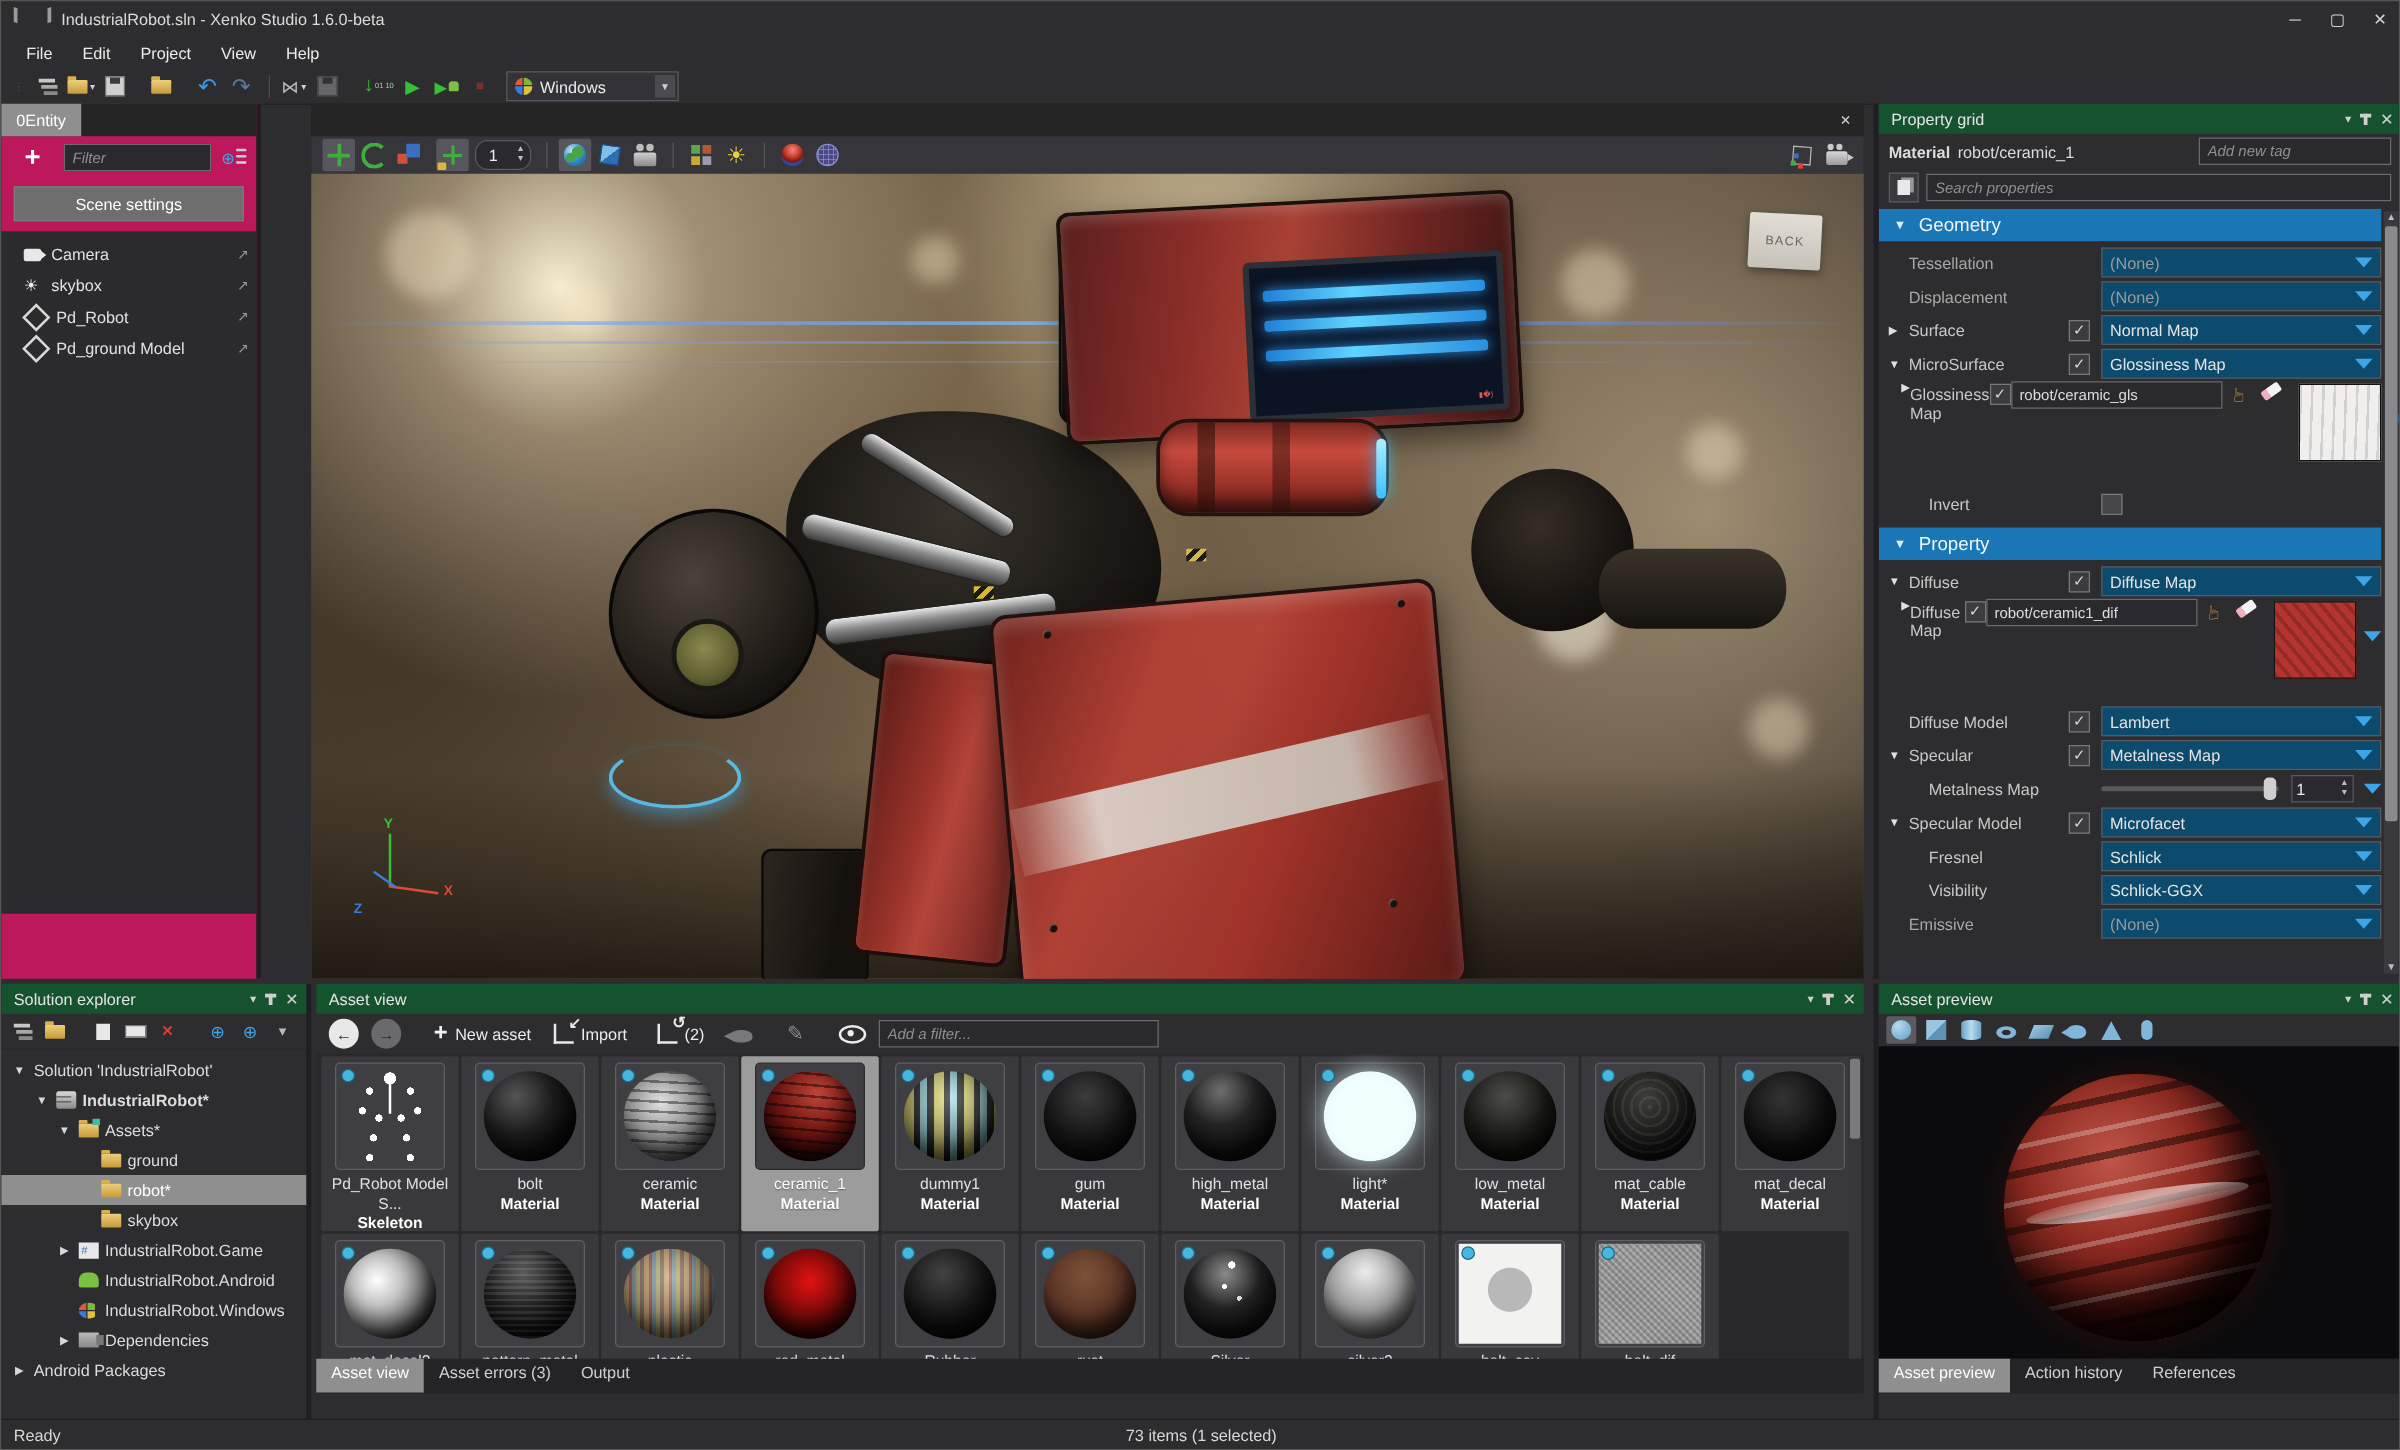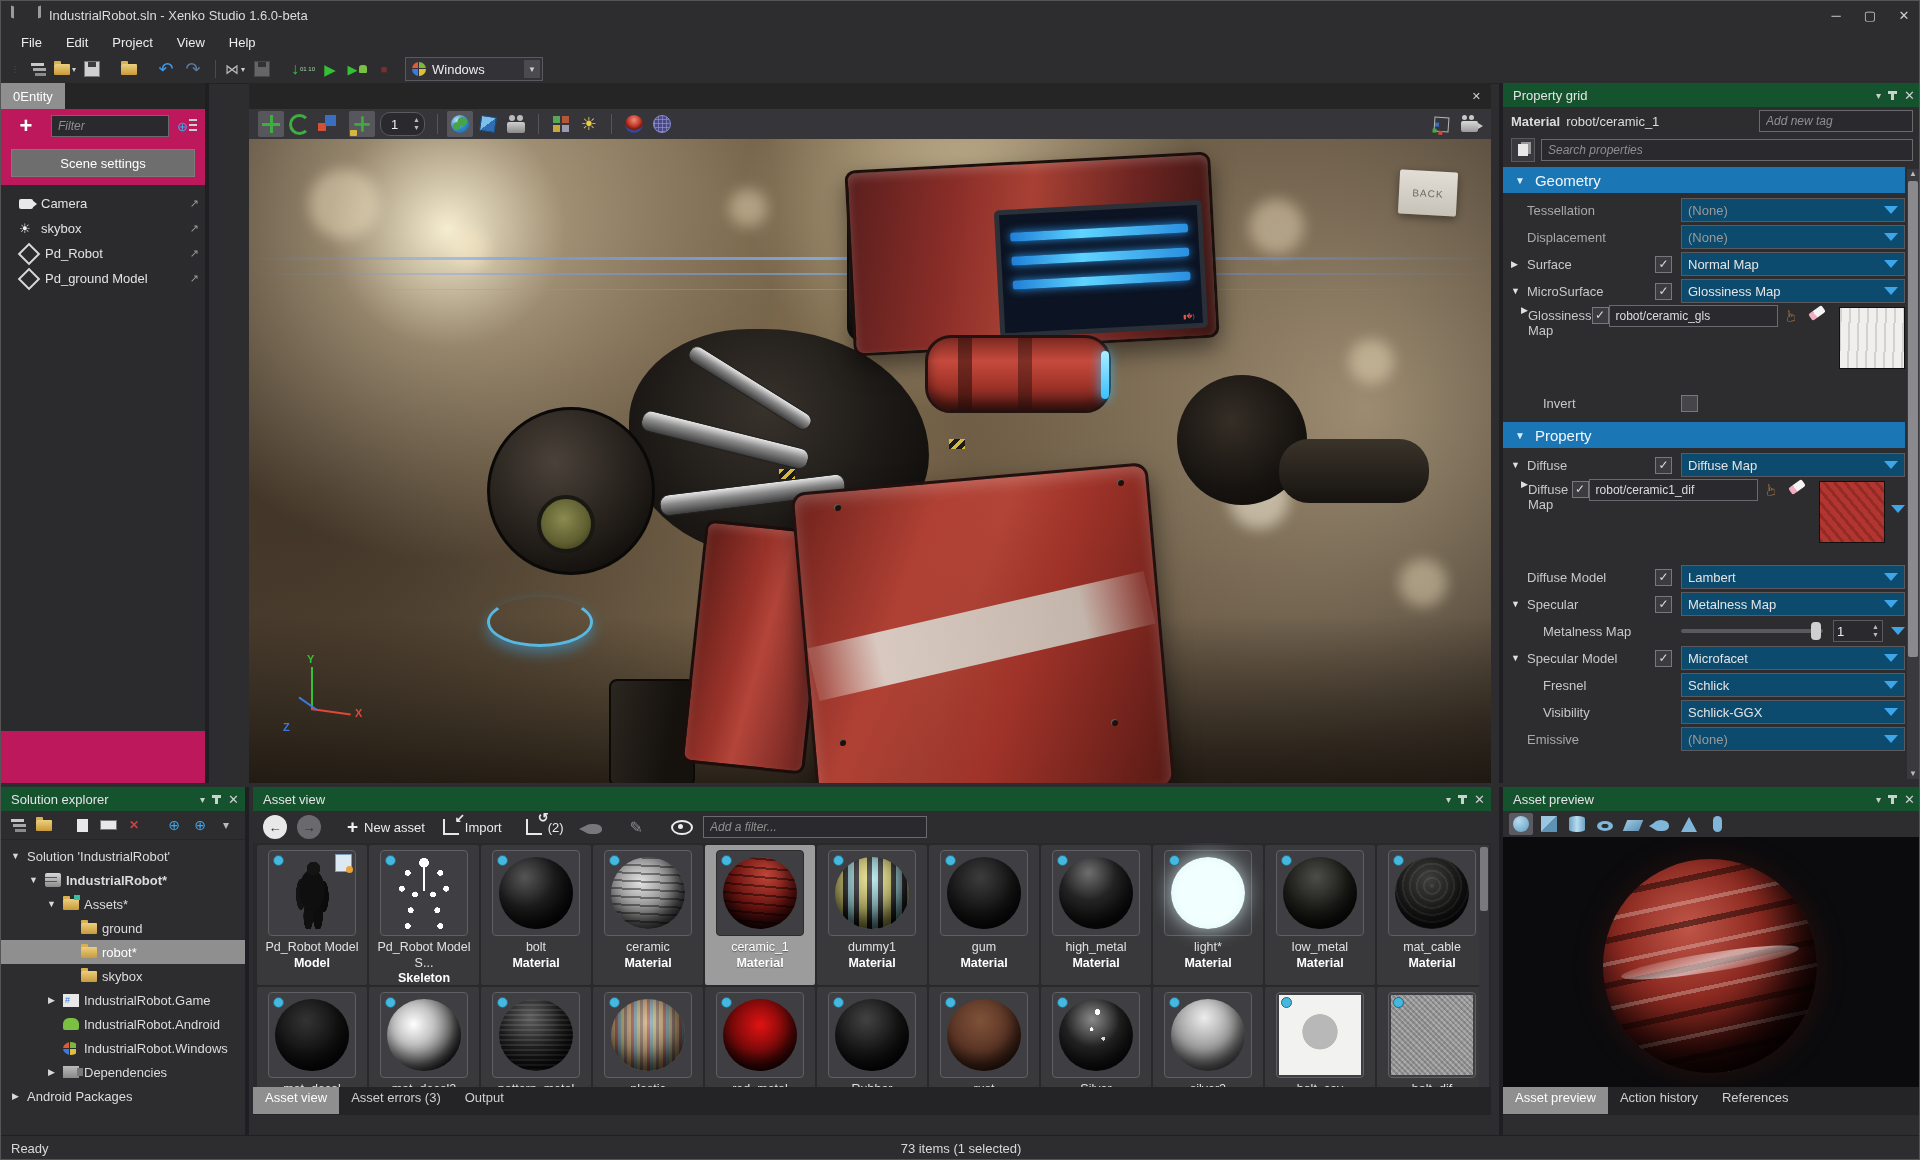--- a/index.html
+++ b/index.html
@@ -862,28 +862,20 @@
         <span class="ic-export"></span>
           <span>(2)</span>
       </span>
       <span class="teapot" style="margin-left:10px;"></span>
       <span class="pencil-dim" style="margin-left:18px;">✎</span>
       <span class="eye" style="margin-left:18px;"></span>
       <input class="inp" style="width: 210px;" placeholder="Add a filter...">
     </div>
     <div class="av-grid">
 
-        <div class="tile">
-          <div class="at th-robot">
-            <span class="tile-dot"></span>
-            <span class="tile-badge show"></span>
-          </div>
-          <div class="tile-name">Pd_Robot Model</div>
-          <div class="tile-type">Model</div>
-        </div>
 
         <div class="tile">
           <div class="at th-skeleton">
             <span class="tile-dot"></span>
 
           </div>
           <div class="tile-name">Pd_Robot Model S...</div>
           <div class="tile-type">Skeleton</div>
         </div>
 

